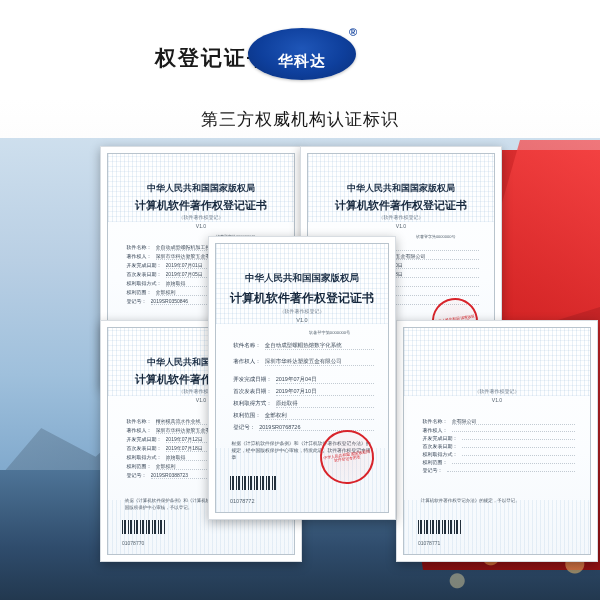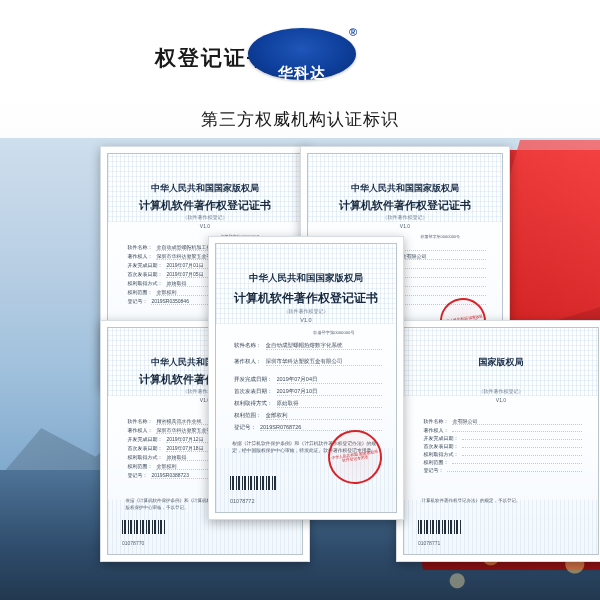--- a/index.html
+++ b/index.html
@@ -37,21 +37,21 @@
     box-shadow:0 1px 3px rgba(0,0,0,.25);
   }
   .logo-hkd{
     position:absolute;left:0;top:4px;width:108px;text-align:center;
     font-size:25px;font-weight:bold;color:#ffffff;letter-spacing:1px;
     font-family:"DejaVu Sans", sans-serif;
     text-shadow:0 1px 1px rgba(0,0,0,.35);
   }
   .logo-cn{
     position:absolute;left:0;top:30px;width:108px;text-align:center;
-    font-size:15px;font-weight:bold;color:#ffffff;letter-spacing:1px;margin-top:12px;
+    font-size:15px;font-weight:bold;color:#ffffff;letter-spacing:1px;
   }
   .logo-reg{
     position:absolute;left:101px;top:4px;font-size:11px;color:#0e3f9c;font-weight:bold;
   }
   .ccc-text{
     position:absolute;left:0;top:88px;width:600px;text-align:center;
     font-size:11px;color:#8d8d8d;letter-spacing:3px;
     font-family:"DejaVu Sans", sans-serif;
   }
   .subtitle{
@@ -119,21 +119,20 @@
       radial-gradient(circle at 32% 84%, rgba(255,235,170,.4) 0 7px, transparent 8px);
   }
 
   
   .cert{
     position:absolute;
     background:#ffffff;
     border:1px solid #d8dde2;
     box-shadow:0 3px 10px rgba(0,0,0,.30);
     overflow:hidden;
-    padding-left:8px;
   }
   .cert .inner{
     position:absolute;left:6px;top:6px;right:6px;bottom:6px;
     border:1px solid #b9c4cd;
     background:
       linear-gradient(180deg,#ffffff 0%,#fbfdff 55%,#f4f8fc 100%);
   }
   .cert .guilloche-top{
     position:absolute;left:0;top:0;right:0;height:30%;
     background:
@@ -353,21 +352,20 @@
       </div>
       <div class="c-barcode" style="left:14px;bottom:20px;width:44px;"></div>
       <div class="c-no" style="left:14px;bottom:8px;font-size:5px;">01078770</div>
     </div>
   </div>
 
   <div class="cert" style="left:396px;top:320px;width:200px;height:240px;">
     <div class="inner">
       <div class="guilloche-top"></div>
       <div class="guilloche-bot"></div>
-      <div class="c-org" style="top:28px;font-size:9px;">国家版权局</div>
       <div class="c-sub" style="top:60px;font-size:5px;">（软件著作权登记）</div>
       <div class="c-ver" style="top:69px;font-size:5px;">V1.0</div>
       <div class="c-rows" style="top:90px;font-size:5px;">
         <div class="c-row">
             <span class="c-key">软件名称：</span>
             <span class="c-val">金有限公司</span>
           </div>
         <div class="c-row">
             <span class="c-key">著作权人：</span>
             <span class="c-val"></span>

